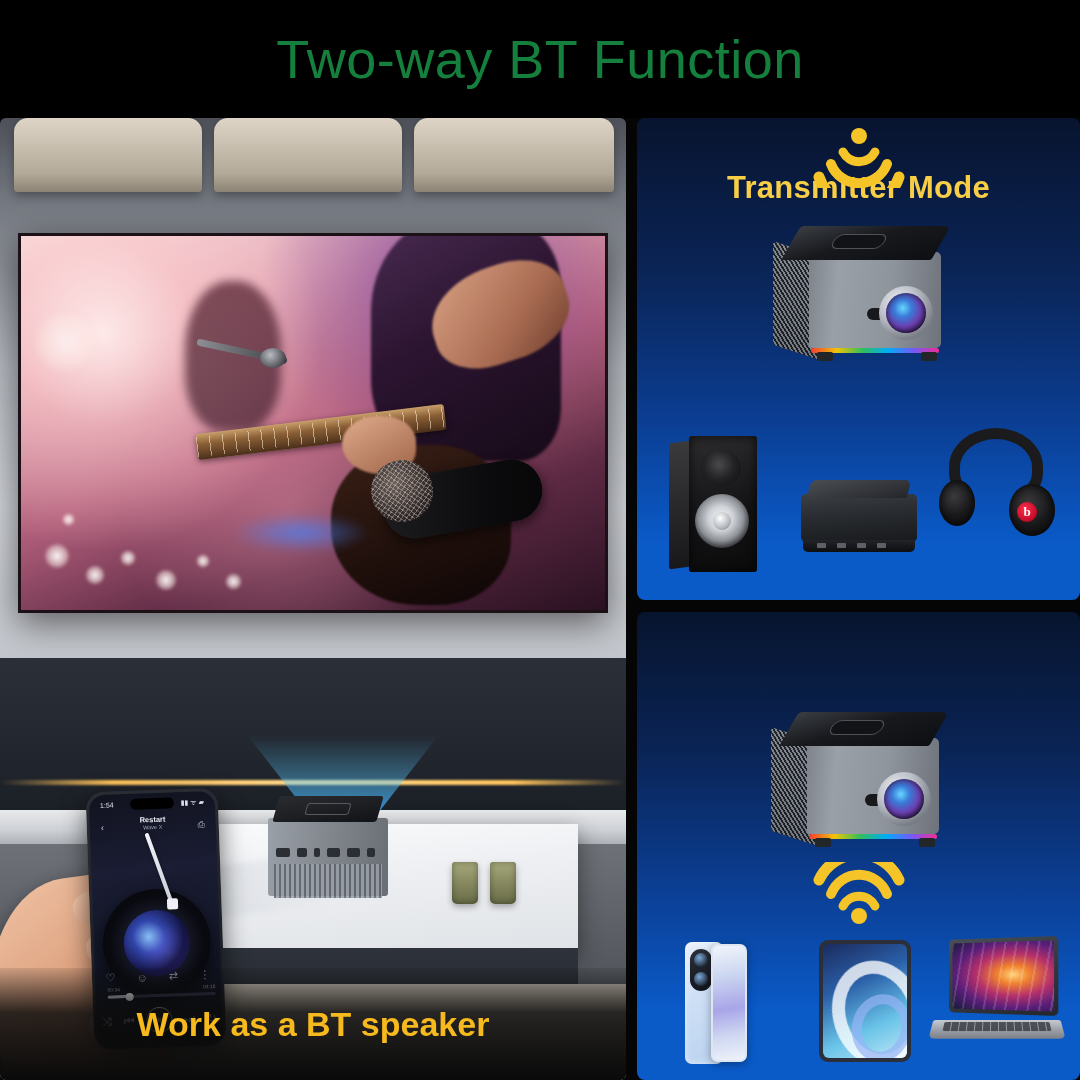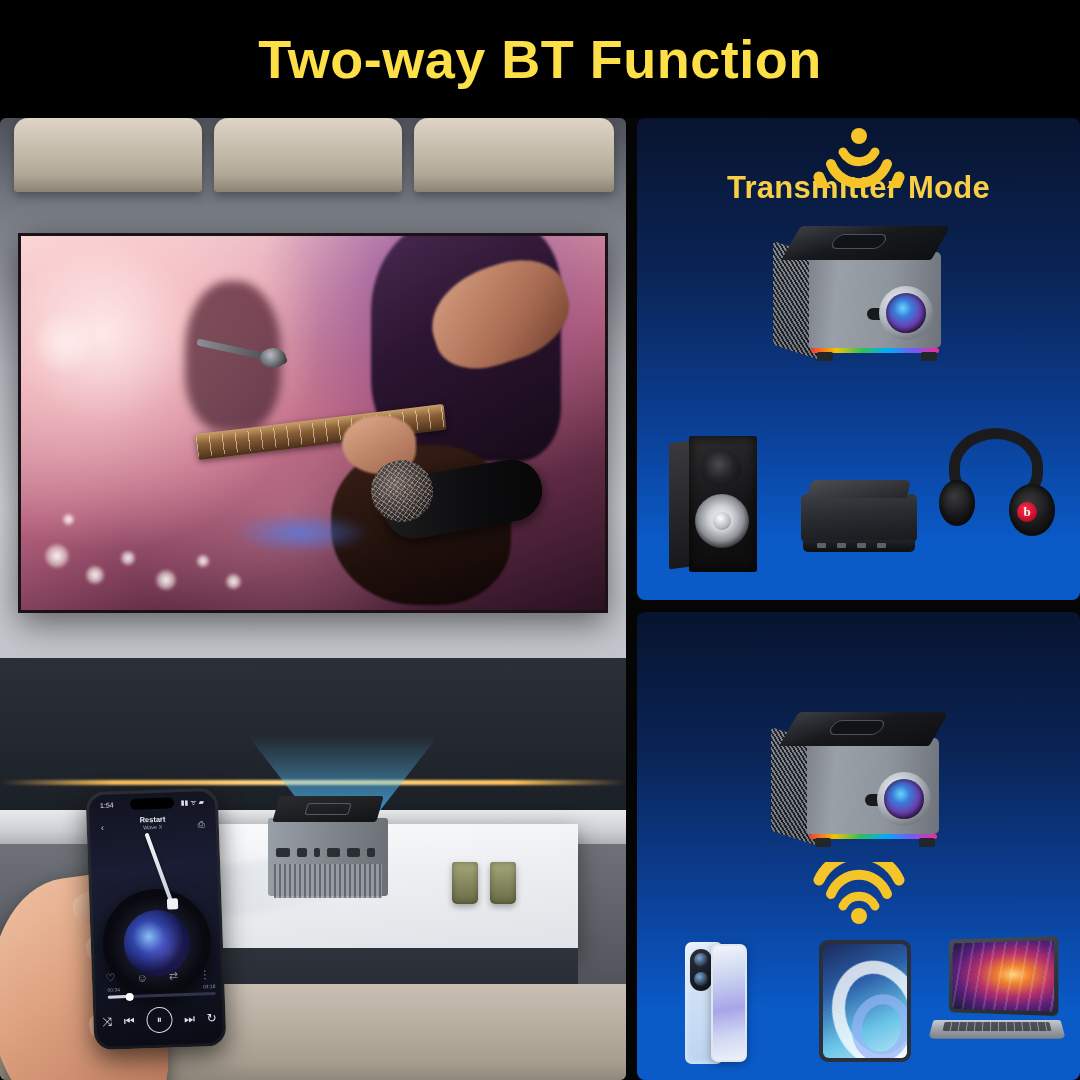--- a/index.html
+++ b/index.html
@@ -8,21 +8,21 @@
     width:1080px; height:1080px; position:relative; overflow:hidden;
     font-family:"Liberation Sans", sans-serif; background:#050505;
   }
 
   
   #title-bar{
     position:absolute; left:0; top:0; width:1080px; height:118px;
     display:flex; align-items:center; justify-content:center; background:#000;
   }
   #main-title{
-    font-size:54px; font-weight:bold; color:#fde047; letter-spacing:.5px;
+    font-size:54px; font-weight:normal; color:#15803d; letter-spacing:.5px;
     white-space:nowrap;
   }
 
   
   .panel{ position:absolute; overflow:hidden; border-radius:8px; }
 
   #left-panel{ left:0; top:118px; width:626px; height:962px; background:#111; border-radius:6px; }
   #tx-panel{ left:637px; top:118px; width:443px; height:482px;
              background:linear-gradient(180deg,#08142f 0%,#0a2456 32%,#0b3d91 62%,#0a5ac8 88%,#0a5ac8 100%); }
   #rx-panel{ left:637px; top:612px; width:443px; height:468px;
@@ -589,20 +589,23 @@
       <div id="ph-controls">
         <span>⤨</span>
         <span>⏮</span>
         <span id="ph-play">⏸</span>
         <span>⏭</span>
         <span>↻</span>
       </div>
     </div>
   </div>
 
+  <div id="caption-bar">
+    <div id="caption-text">Work as a BT speaker</div>
+  </div>
 </div>
 
 <div class="panel" id="tx-panel">
   <div class="mode-title" id="tx-title">Transmitter Mode</div>
 
   <div class="projector" style="left:136px; top:108px;">
     <div class="pj-grille"></div>
     <div class="pj-body">
       <div class="pj-ir"></div>
       <div class="pj-lens-ring">

